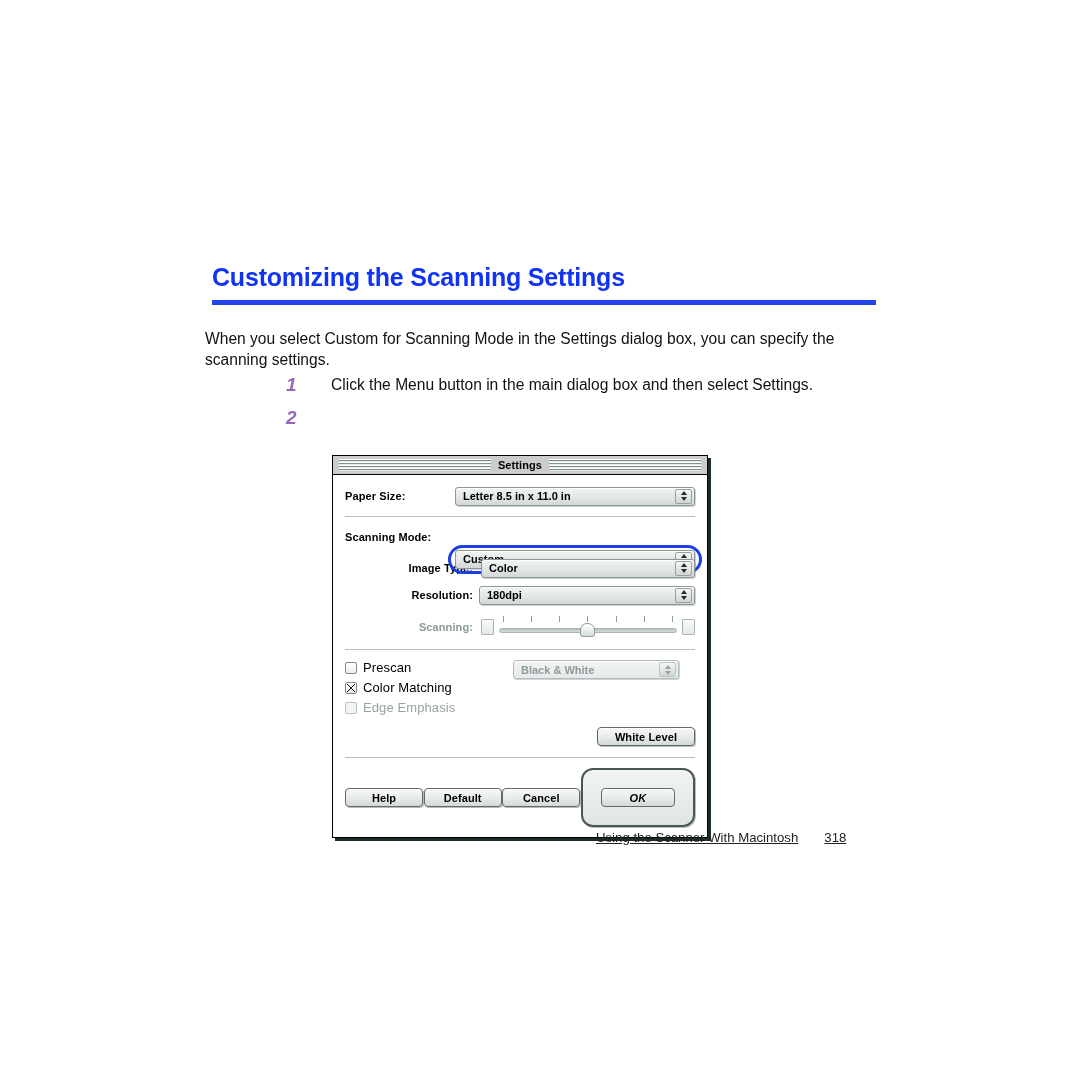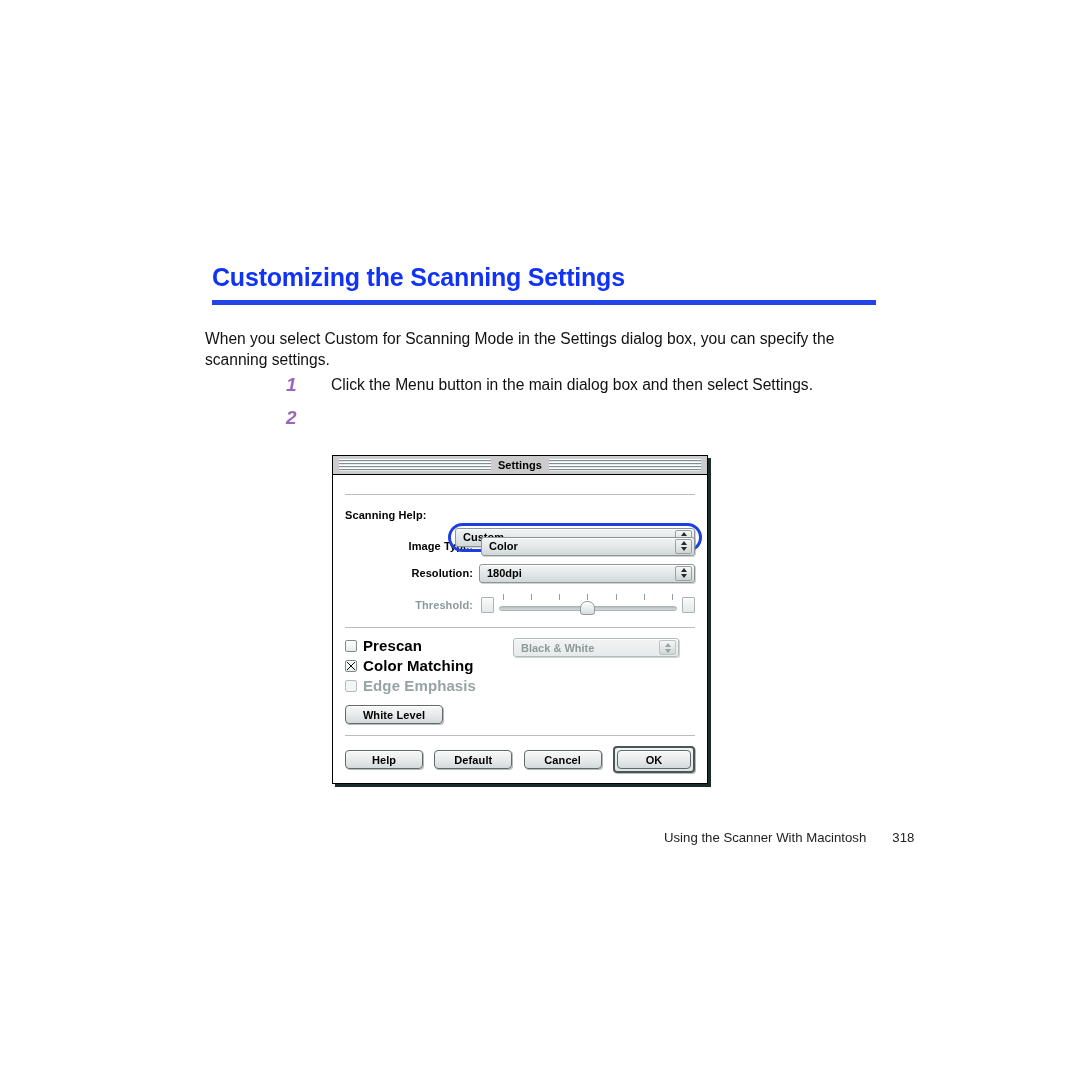--- a/index.html
+++ b/index.html
@@ -314,40 +314,41 @@
   .cbox.checked::after {
     content: "";
     position: absolute;
     left: 1px; top: 1px;
     width: 8px; height: 8px;
     background:
       linear-gradient(to bottom right, transparent 44%, #0a1414 44%, #0a1414 56%, transparent 56%),
       linear-gradient(to bottom left,  transparent 44%, #0a1414 44%, #0a1414 56%, transparent 56%);
   }
   .check-label {
-    font-size: 15px;
-    font-weight: bold;
+    font-size: 13px;
+    font-weight: normal;
     color: #000000;
     letter-spacing: 0.1px;
     text-align: center;
   }
   .check-label.dim { color: #97a4a4; }
 
   .mid-row {
     display: flex;
     align-items: flex-start;
   }
   .mid-right {
     flex: 1 1 auto;
     padding-top: 1px;
   }
   .bw-popup { width: 166px; }
 
   .wl-row {
     display: flex;
+    justify-content: flex-end;
     margin-top: 8px;
   }
 
   
   .btn {
     height: 19px;
     min-width: 72px;
     background: linear-gradient(to bottom, #f7f8f8 0%, #e9ecec 50%, #d4d9d9 100%);
     border: 1px solid #5f6b6b;
     border-radius: 4px;
@@ -366,39 +367,41 @@
 
   .btn-row {
     display: flex;
     justify-content: space-between;
     align-items: center;
     margin-top: 2px;
   }
   .btn-row .btn { min-width: 78px; }
   .default-wrap {
     border: 2px solid #4a5656;
-    border-radius: 4px;
-    padding: 2px;
+    border-radius: 12px;
+    padding: 18px;
     background: linear-gradient(to bottom, #f2f4f4, #dfe4e4);
     box-shadow: 1px 1px 0 rgba(110,120,120,0.5);
+    font-style: italic;
   }
   .default-wrap .btn {
     box-shadow: inset 0 1px 0 #ffffff;
     min-width: 74px;
   }
 
   
   .footer {
     position: absolute;
-    left: 664px;
+    left: 596px;
     top: 830px;
     font-size: 13.2px;
     color: #222222;
     display: flex;
     align-items: flex-start;
+    text-decoration: underline;
   }
   .footer-page {
     margin-left: 26px;
     font-size: 13.2px;
     color: #222222;
   }
 </style>
 </head>
 <body>
 
@@ -422,25 +425,35 @@
 <div class="dialog">
 
   <div class="titlebar">
     <div class="stripes-l"></div>
     <div class="stripes-r"></div>
     <div class="titlebar-title">Settings</div>
   </div>
 
   <div class="dialog-body">
 
+    <div class="field-row">
+      <div class="field-label lbl-w1">Paper Size:</div>
+      <div class="popup grow">
+        <span>Letter 8.5 in x 11.0 in</span>
+        <span class="stepper">
+          <span class="arrow-up"></span>
+          <span class="arrow-dn"></span>
+        </span>
+      </div>
+    </div>
 
     <div class="hsep"></div>
 
     <div class="field-row" style="margin-bottom:9px;">
-      <div class="field-label lbl-w1">Scanning Help:</div>
+      <div class="field-label lbl-w1">Scanning Mode:</div>
       <div class="ring-wrap">
         <div class="ring"></div>
         <div class="popup grow">
           <span>Custom</span>
           <span class="stepper">
             <span class="arrow-up"></span>
             <span class="arrow-dn"></span>
           </span>
         </div>
       </div>
@@ -462,21 +475,21 @@
       <div class="popup grow">
         <span>180dpi</span>
         <span class="stepper">
           <span class="arrow-up"></span>
           <span class="arrow-dn"></span>
         </span>
       </div>
     </div>
 
     <div class="thr-row">
-      <div class="field-label lbl-w2 right dim" style="padding-right:8px;">Threshold:</div>
+      <div class="field-label lbl-w2 right dim" style="padding-right:8px;">Scanning:</div>
       <div class="thr-ctrl">
         <div class="thr-box"></div>
         <div class="slider">
           <div class="ticks">
             <span class="tick"></span>
             <span class="tick"></span>
             <span class="tick"></span>
             <span class="tick"></span>
             <span class="tick"></span>
             <span class="tick"></span>

